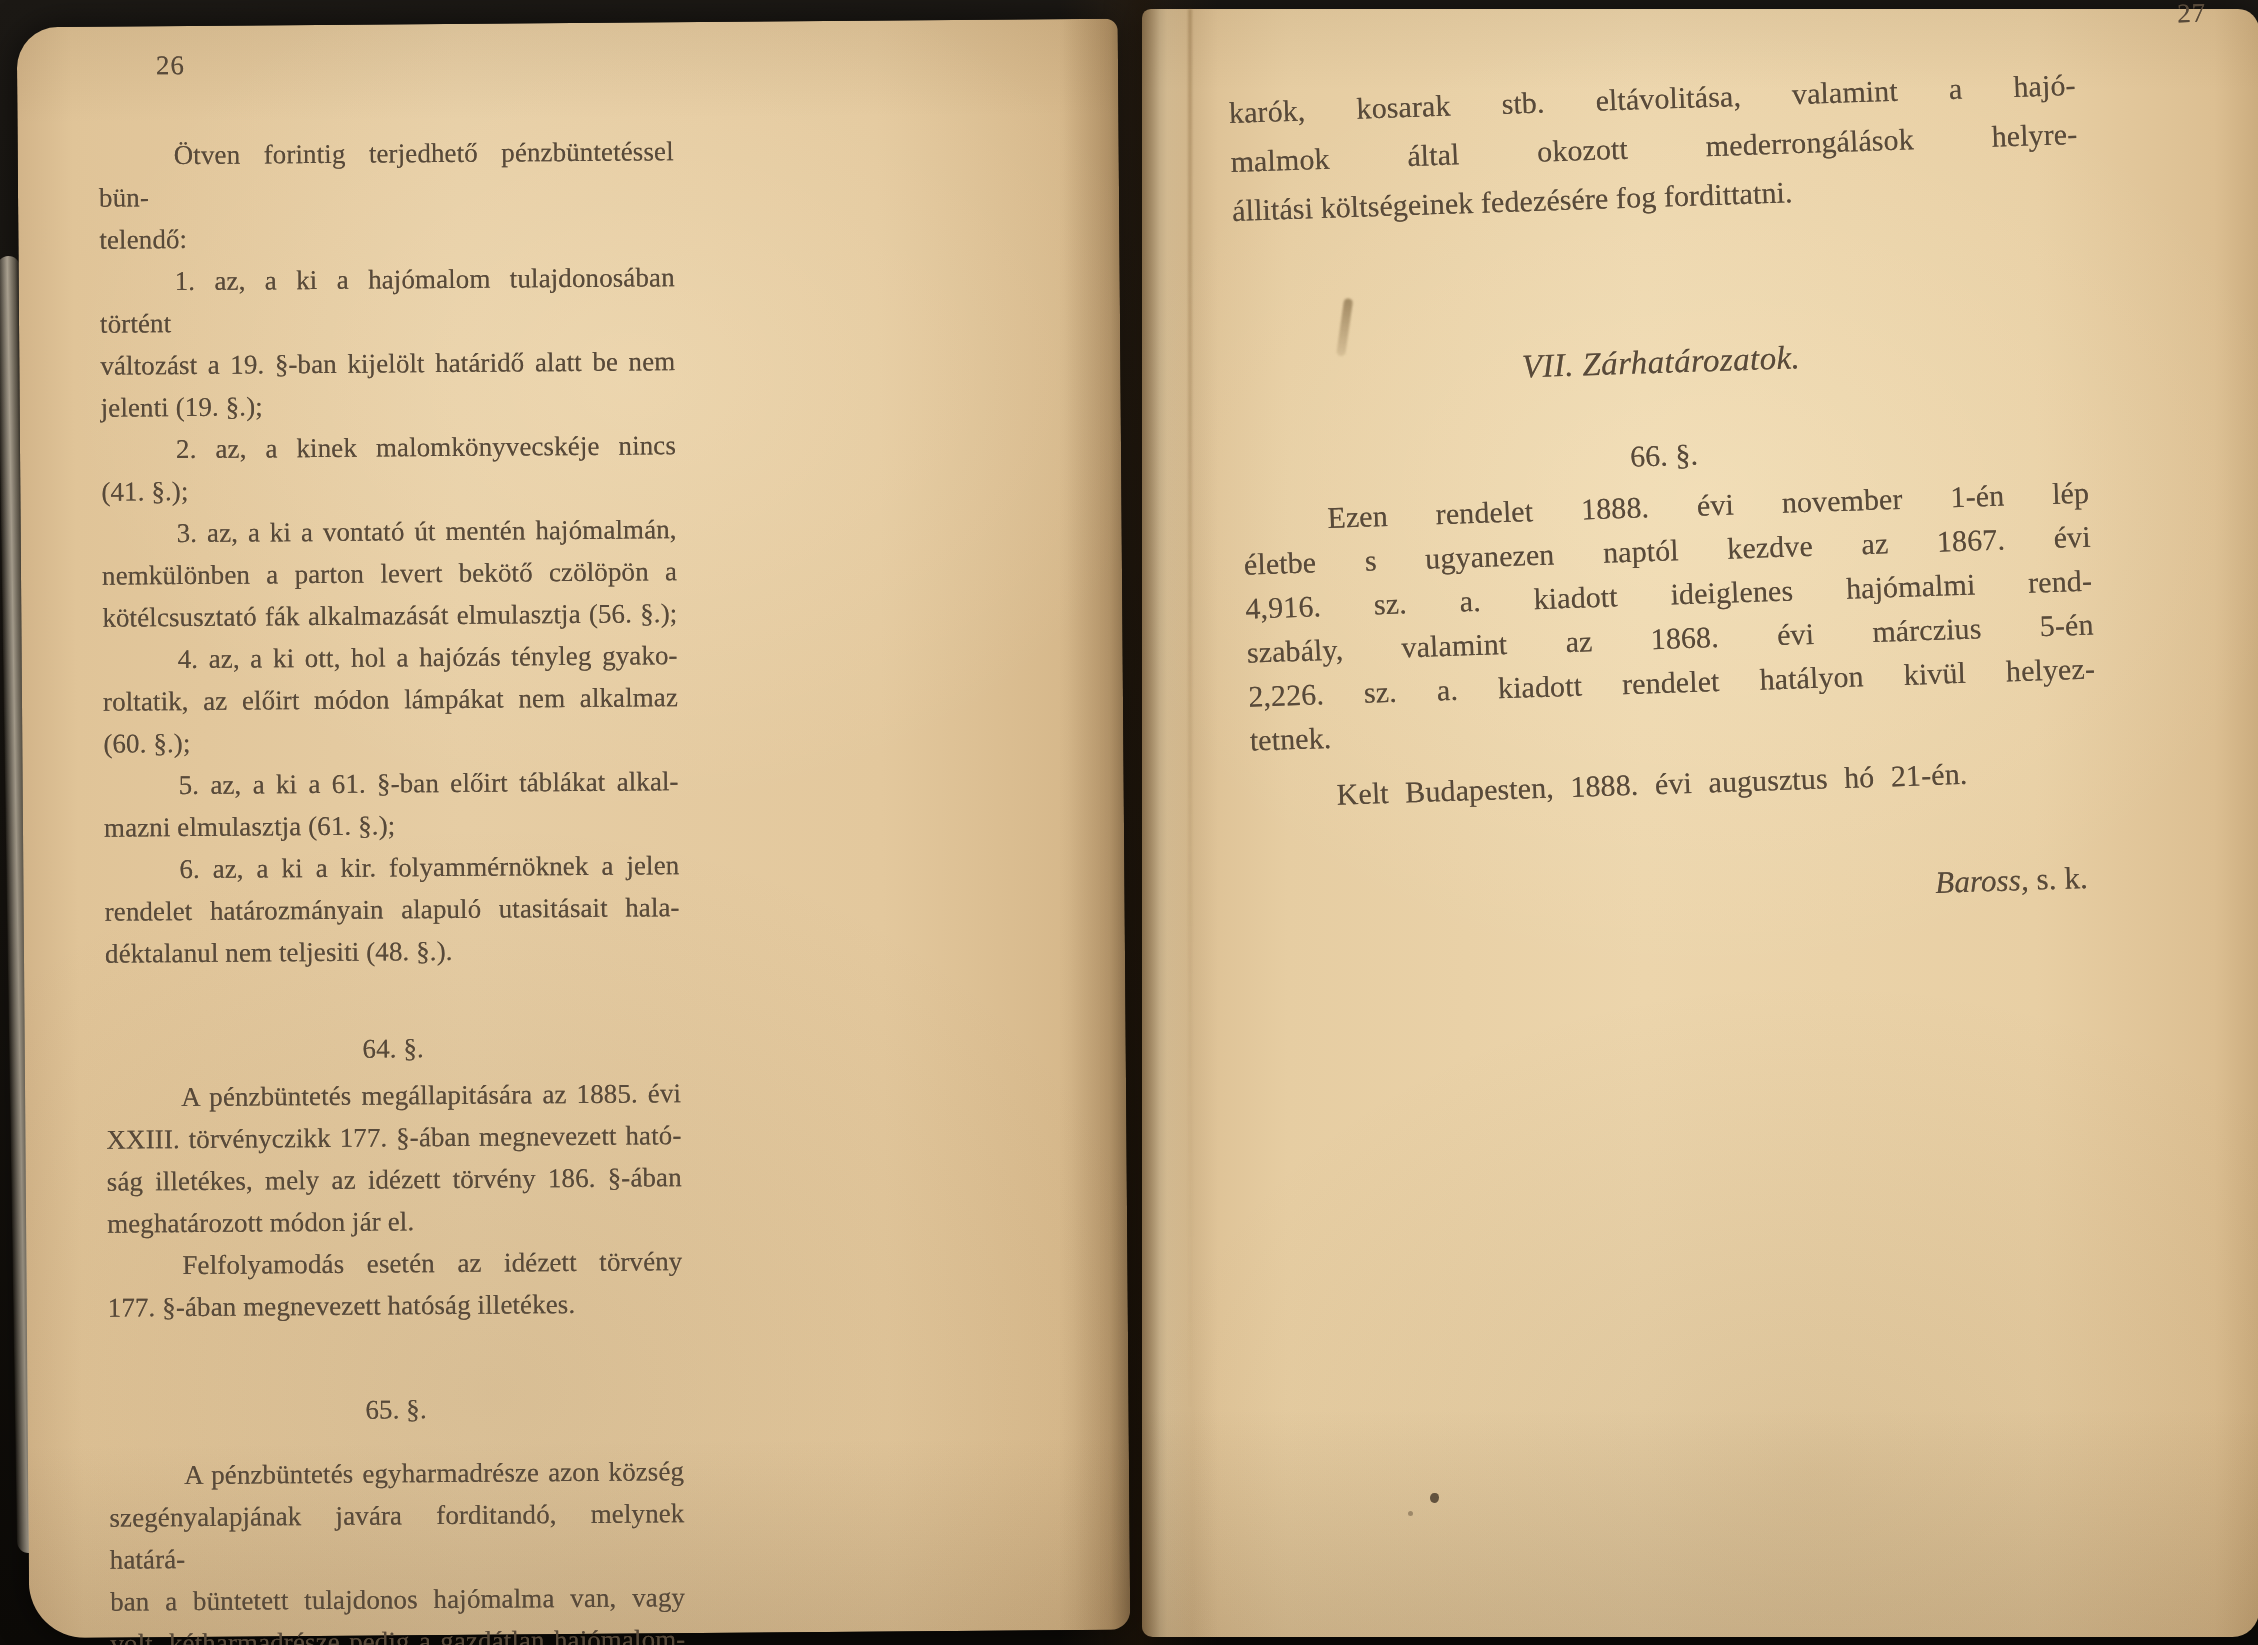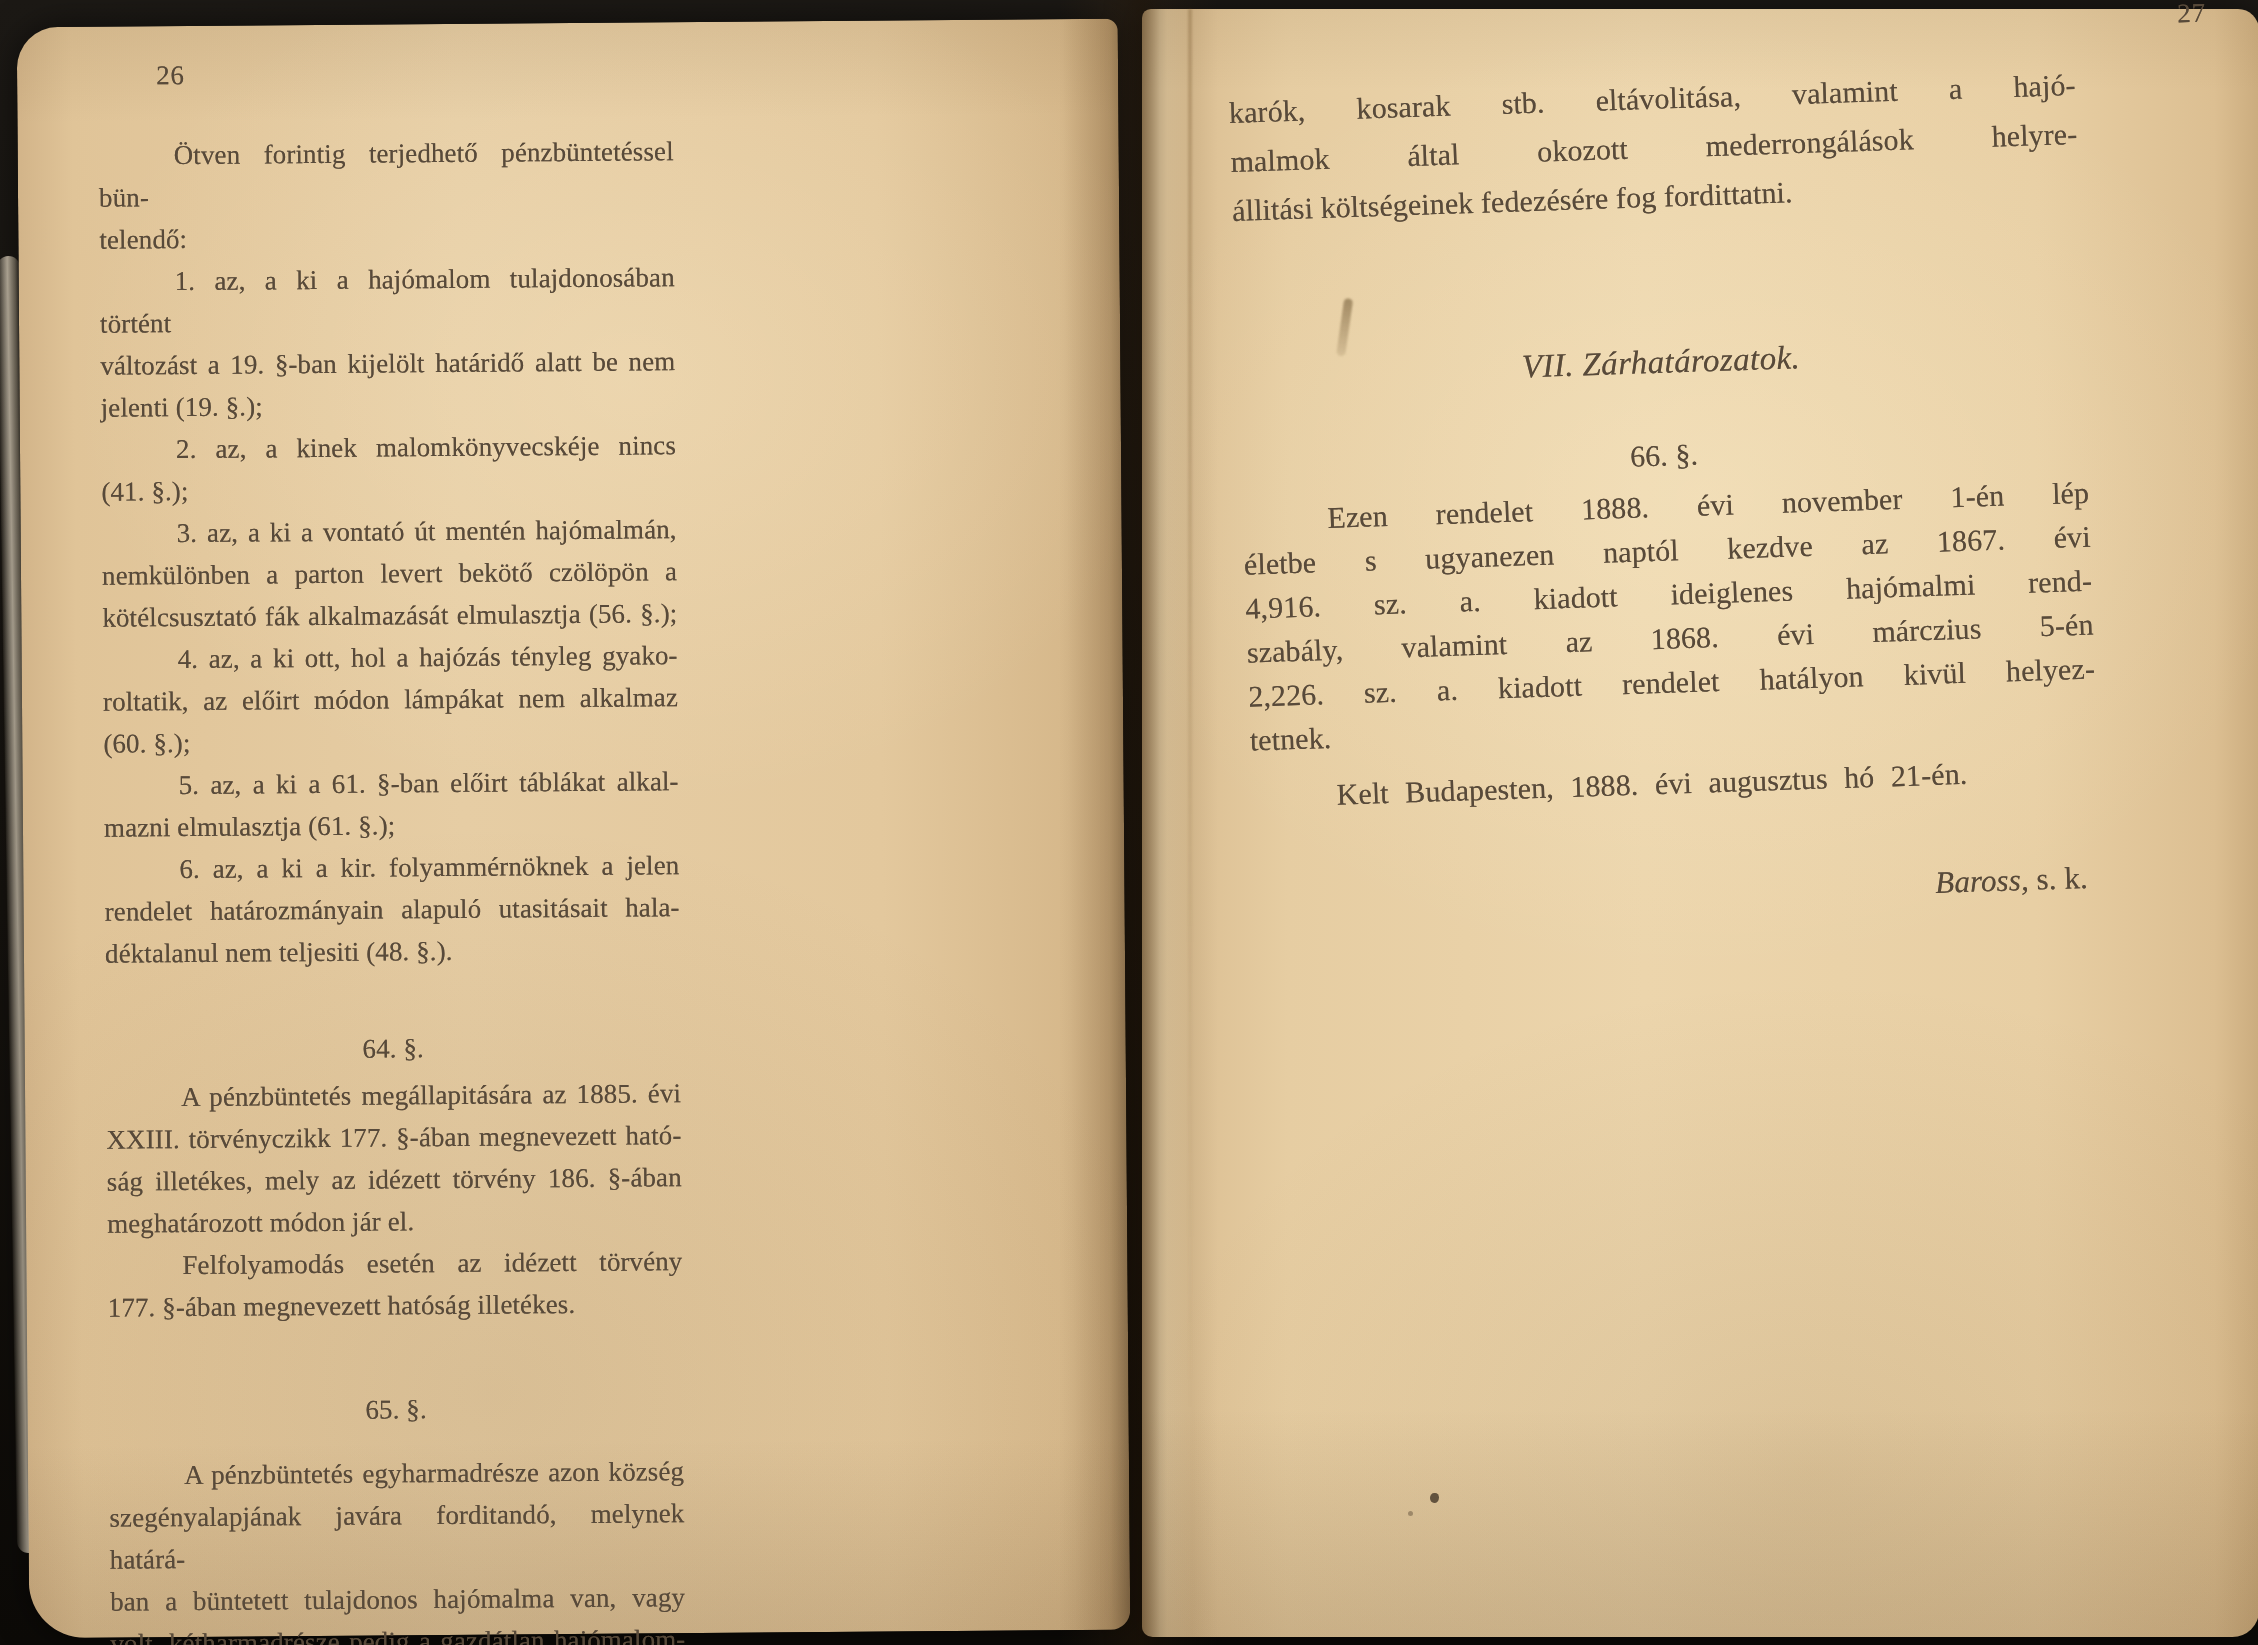--- a/index.html
+++ b/index.html
@@ -50,21 +50,21 @@
   }
   .crease {
     position:absolute; left:46px; top:0; width:4.4px; height:1412px;
     background:linear-gradient(180deg, rgba(120,88,45,.30), rgba(120,88,45,.06) 70%, rgba(120,88,45,0));
     filter:blur(0.9px);
   }
 
   .ink { color:#584a3a; text-shadow:0 0 0.6px rgba(96,80,62,.75); }
 
   .pagenum { position:absolute; font-size:27px; letter-spacing:0.9px; }
-  .pagenum.left-num  { left:139px; top:34px; }
+  .pagenum.left-num  { left:139px; top:24px; }
   .pagenum.right-num { position:absolute; left:951px; top:-32px; }
 
   .left-col {
     position:absolute; left:81px; top:108px; width:575px;
     font-size:27px; line-height:42px; letter-spacing:0.1px;
   }
   .right-rot {
     position:absolute; left:85px; top:44px; width:847px;
     font-size:30px; line-height:49px; letter-spacing:0.1px;
     transform:rotate(-1.9deg); transform-origin:0 0;

